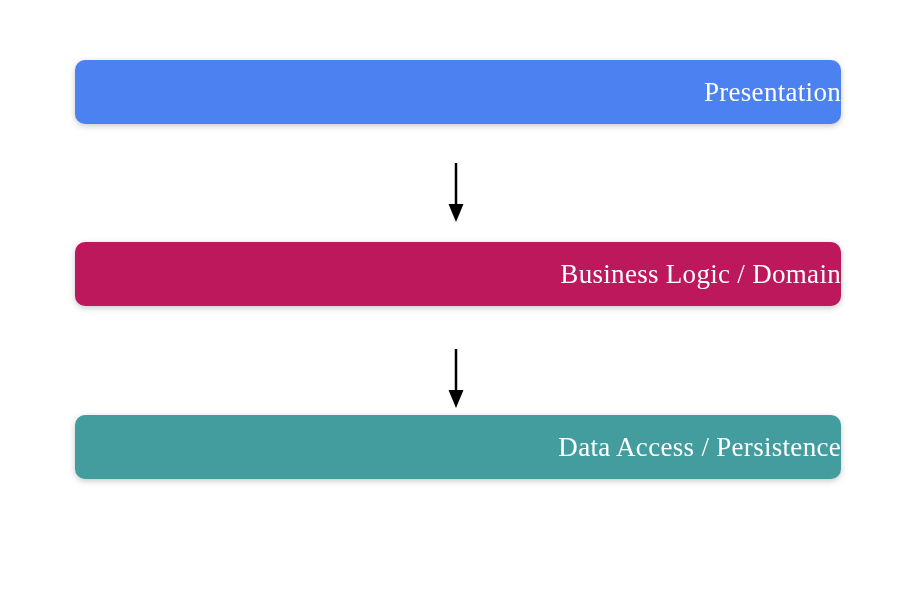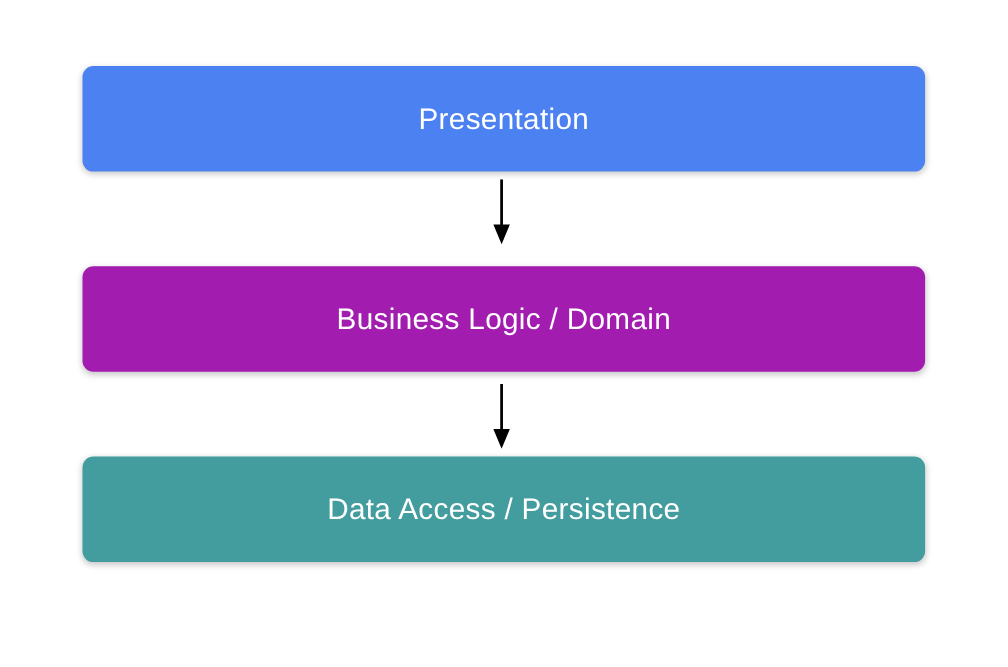--- a/index.html
+++ b/index.html
@@ -12,26 +12,27 @@
     width: 916px;
     height: 606px;
     background: #ffffff;
     overflow: hidden;
     font-family: "Liberation Sans", sans-serif;
   }
   .layer-box {
     position: absolute;
     left: 75px;
     width: 766px;
-    height: 96px;
+    height: 64px;
     border-radius: 10px;
     display: flex;
     align-items: center;
-    justify-content: center;
+    justify-content: flex-end;
     box-shadow: 0 2px 6px rgba(0,0,0,0.22);
+    font-family: Liberation Serif, serif;
   }
   .layer-box.pos-0 { top: 60px; }
   .layer-box.pos-1 { top: 242px; }
   .layer-box.pos-2 { top: 415px; }
   .layer-label {
     font-size: 27px;
     font-weight: 400;
     letter-spacing: 0.3px;
     line-height: 1;
     user-select: none;
@@ -53,21 +54,21 @@
 
   <div class="layer-box pos-0" style="background-color: rgb(75, 129, 240);">
     <span class="layer-label" style="color: rgb(255, 255, 255);">Presentation</span>
   </div>
 
   <svg class="arrow pos-0" viewBox="0 0 18 59">
     <line x1="9" y1="0" x2="9" y2="43" stroke-width="2.5" stroke="#000000"></line>
     <polygon points="1.5,41 16.5,41 9,59" fill="#000000"></polygon>
   </svg>
 
-  <div class="layer-box pos-1" style="background-color: #a21caf;">
+  <div class="layer-box pos-1" style="background-color: #be185d;">
     <span class="layer-label" style="color: rgb(255, 255, 255);">Business Logic / Domain</span>
   </div>
 
   <svg class="arrow pos-1" viewBox="0 0 18 59">
     <line x1="9" y1="0" x2="9" y2="43" stroke-width="2.5" stroke="#000000"></line>
     <polygon points="1.5,41 16.5,41 9,59" fill="#000000"></polygon>
   </svg>
 
   <div class="layer-box pos-2" style="background-color: rgb(67, 156, 158);">
     <span class="layer-label" style="color: rgb(255, 255, 255);">Data Access / Persistence</span>

